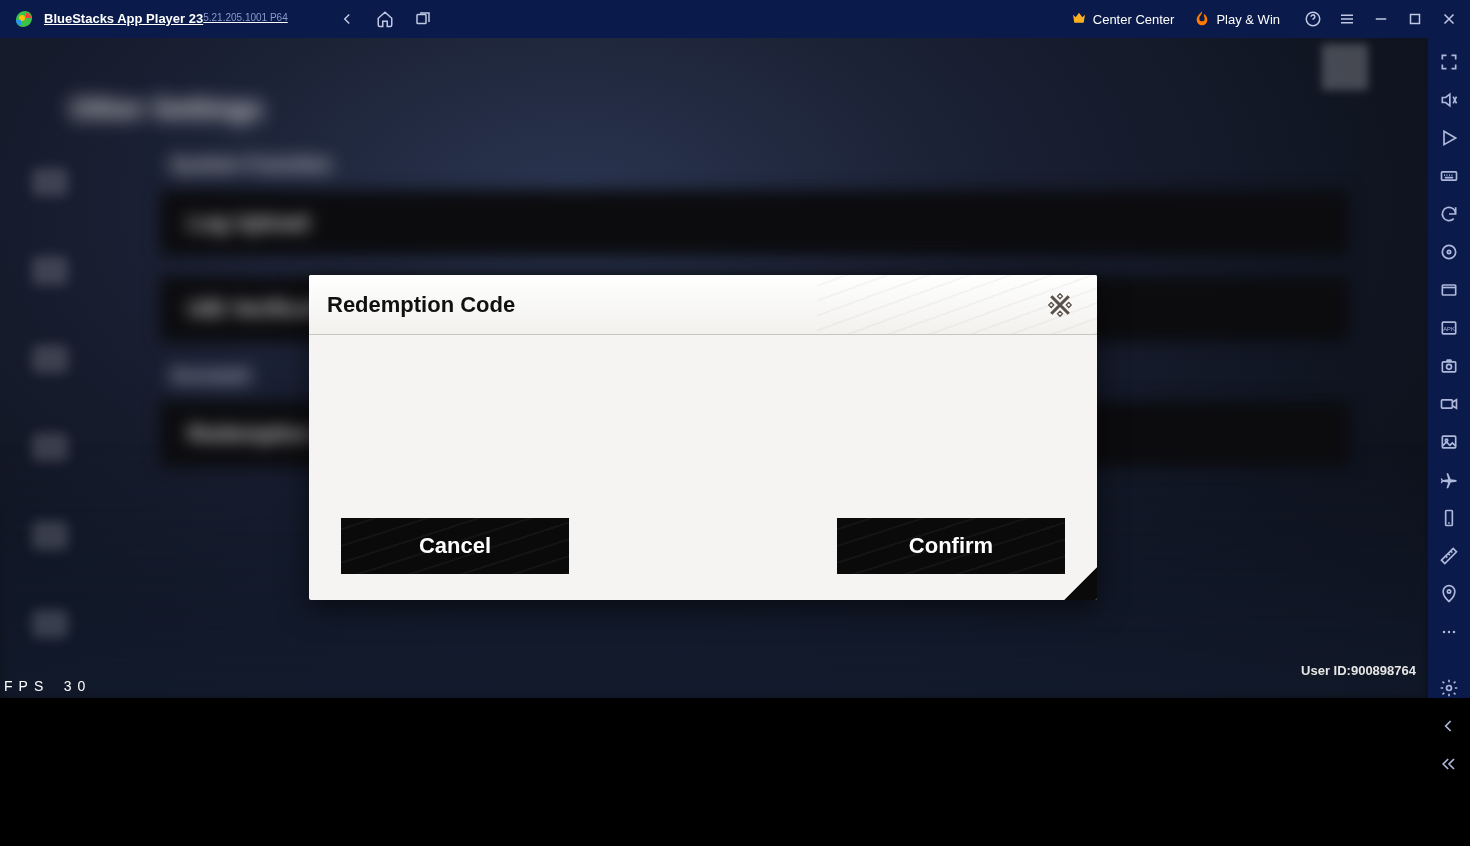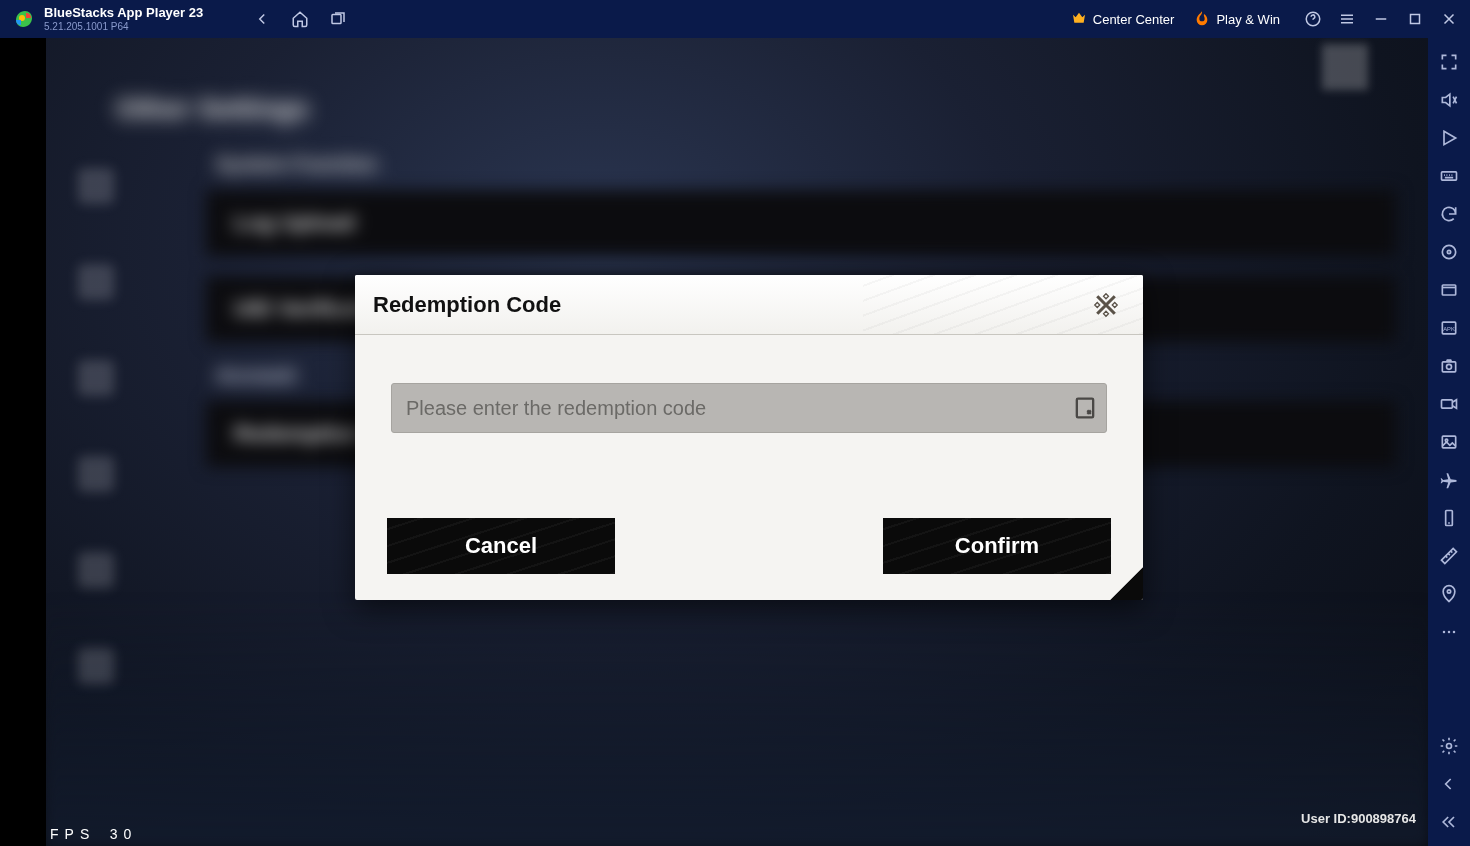--- a/index.html
+++ b/index.html
@@ -7,38 +7,37 @@
 
 .titlebar {
   height: 38px;
   background: #0a1a4a;
   display: flex;
   align-items: center;
   padding: 0 12px;
   color: #fff;
 }
 .logo { width: 24px; height: 24px; margin-right: 8px; display:flex; align-items:center; justify-content:center; }
-.title-block { display: flex; flex-direction: column; line-height: 1.1; }
+.title-block { display: flex; flex-direction: row; line-height: 1.1; text-decoration: underline; }
 .title-text { font-size: 13px; font-weight: 600; }
 .title-sub { font-size: 10px; color: #8a9acc; }
 .titlebar-icons-left { display: flex; gap: 20px; margin-left: 50px; align-items:center; }
 .titlebar-spacer { flex: 1; }
 .reward-btn, .play-btn { display: flex; align-items: center; gap: 6px; font-size: 13px; font-weight: 500; padding: 0 10px; }
 .reward-btn .crown { color: #ffb020; }
 .play-btn .flame { color: #ff7a00; }
 .titlebar-icons-right { display: flex; gap: 16px; margin-left: 14px; align-items:center; }
 .tb-icon { width: 18px; height: 18px; display:flex; align-items:center; justify-content:center; color:#c0c8e4; cursor:pointer; }
 .tb-icon svg { width:100%; height:100%; }
 
 .body-area {
   position: relative;
   width: 1470px;
-  height: 808px;
+  height: 660px;
   display: flex;
-  padding-left: 46px;
 }
 .game-viewport {
   position: relative;
   flex: 1;
   height: 100%;
   overflow: hidden;
 }
 .sidebar-right {
   width: 42px;
   height: 100%;
@@ -270,31 +269,20 @@
     <div class="modal">
       <div class="modal-header">
         <span class="modal-title">Redemption Code</span>
         <div class="modal-close">
           <svg viewBox="0 0 24 24" fill="none" stroke="currentColor" stroke-width="2.5">
               <path d="M5 5l14 14M19 5L5 19"></path>
               <path d="M12 3l2 2-2 2-2-2zM12 17l2 2-2 2-2-2zM3 12l2-2 2 2-2 2zM17 12l2-2 2 2-2 2z" stroke-width="1"></path>
             </svg>
         </div>
       </div>
-      <div class="modal-body">
-        <div class="code-input-wrap">
-          <input class="code-input" type="text" placeholder="Please enter the redemption code" style="">
-          <div class="input-icon">
-            <svg viewBox="0 0 24 24" fill="none" stroke="currentColor" stroke-width="2">
-                <rect x="5" y="4" width="14" height="16" rx="1"></rect>
-                <path d="M14 14l3 3M17 14l-3 3"></path>
-              </svg>
-          </div>
-        </div>
-      </div>
       <div class="modal-footer">
         <button class="modal-btn">
             <span>Cancel</span>
           </button>
         <button class="modal-btn">
             <span>Confirm</span>
           </button>
       </div>
       <div class="modal-corner-accent"></div>
     </div>

